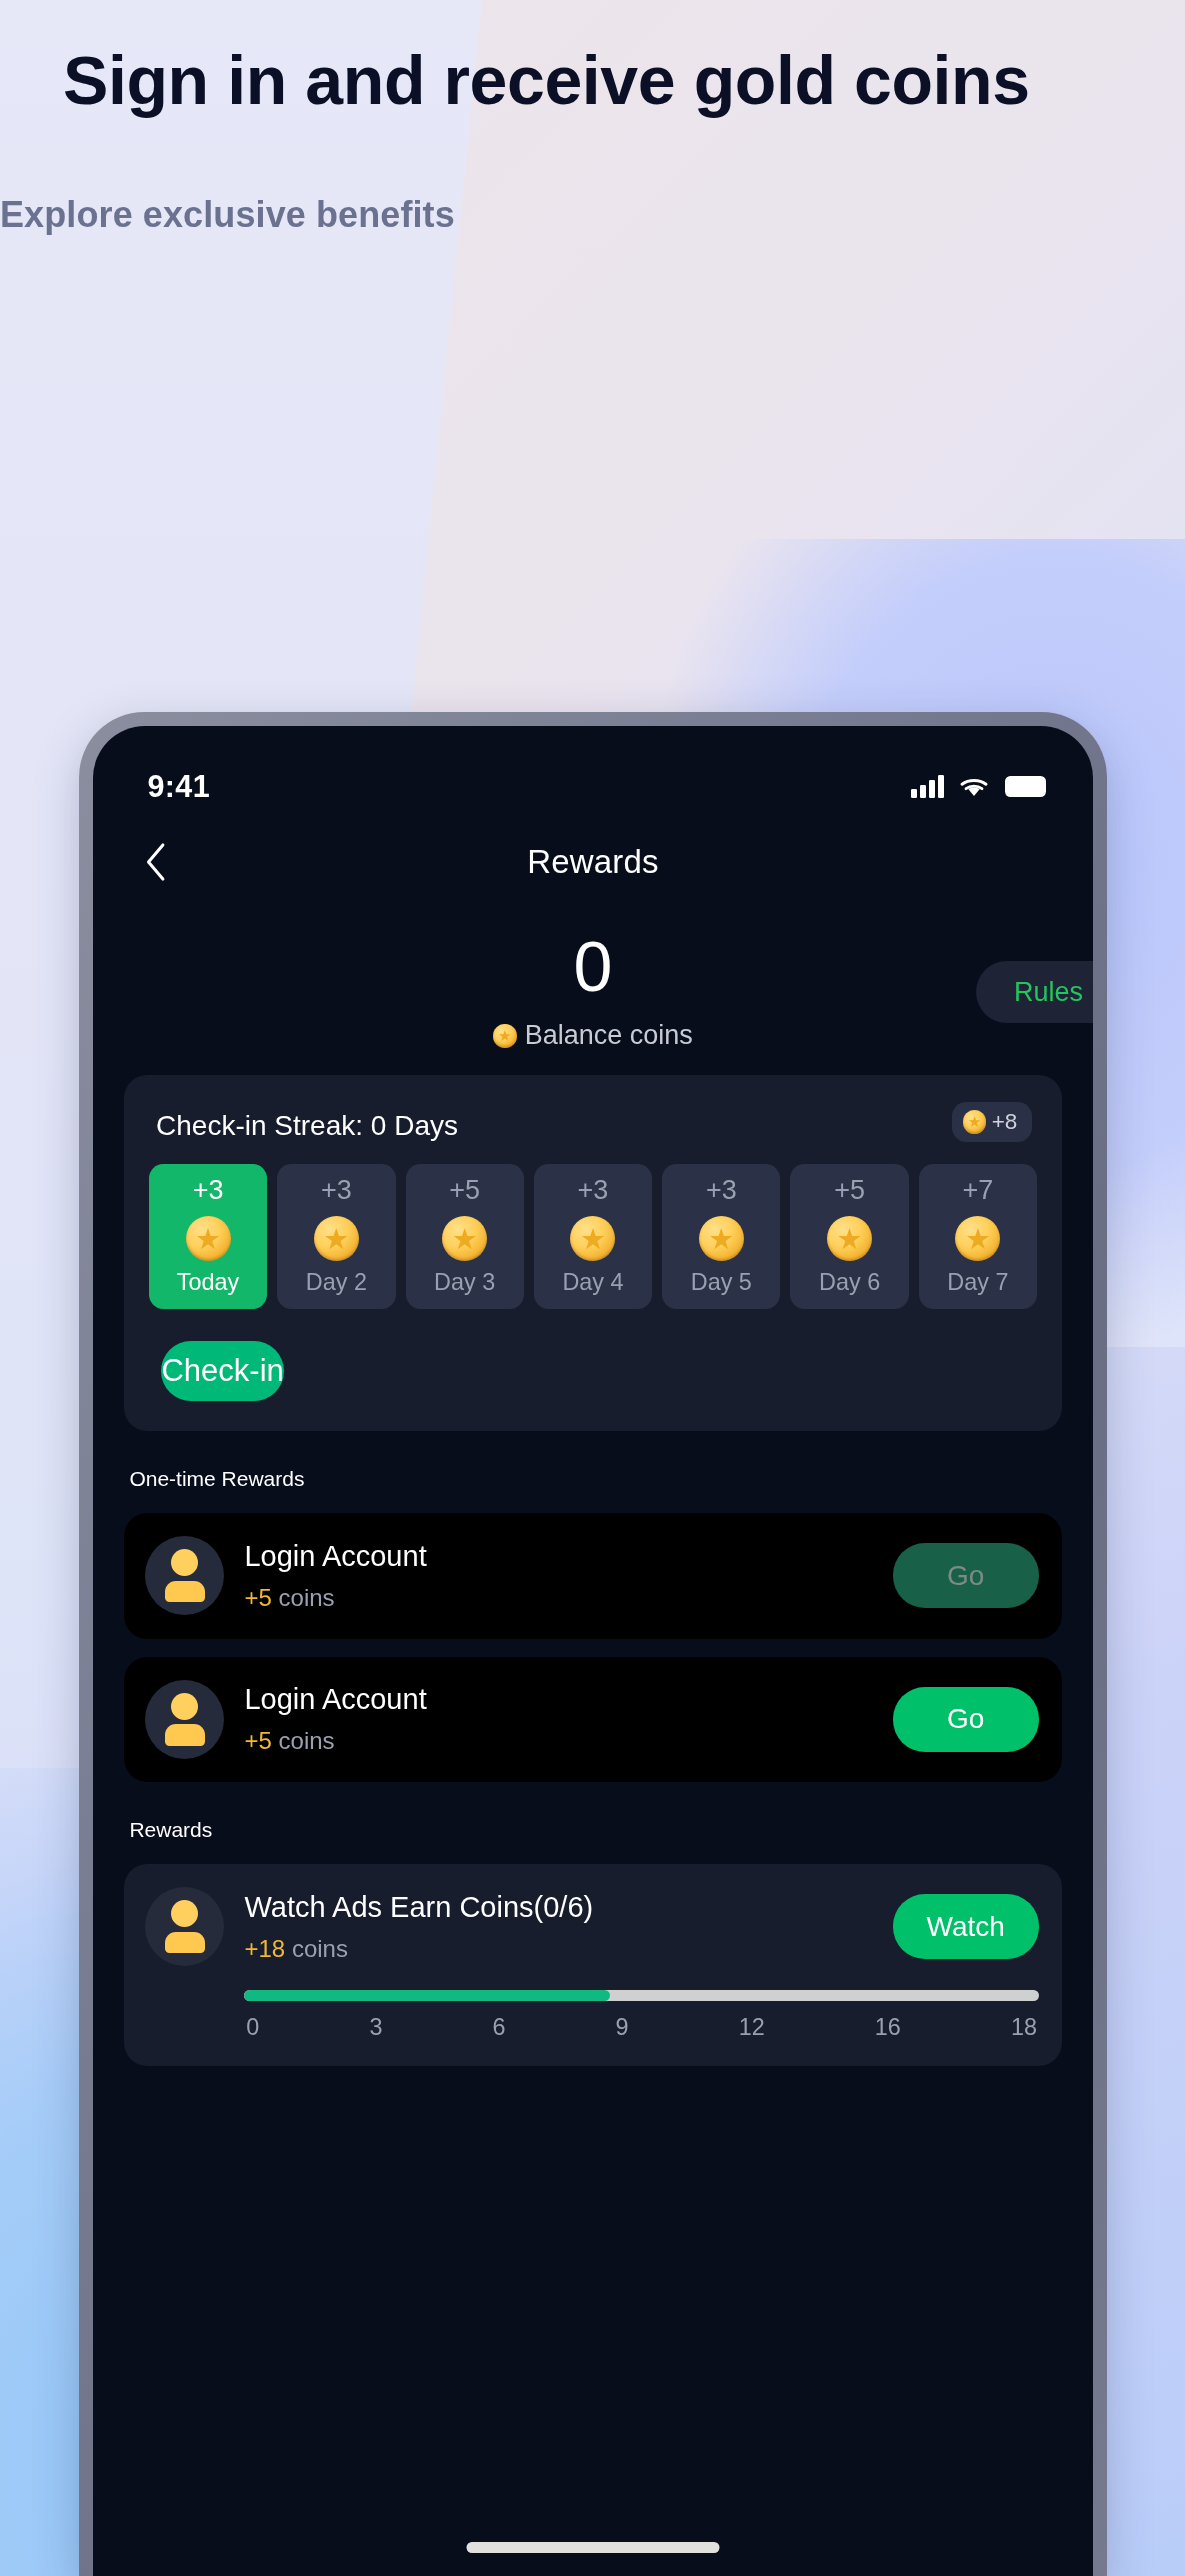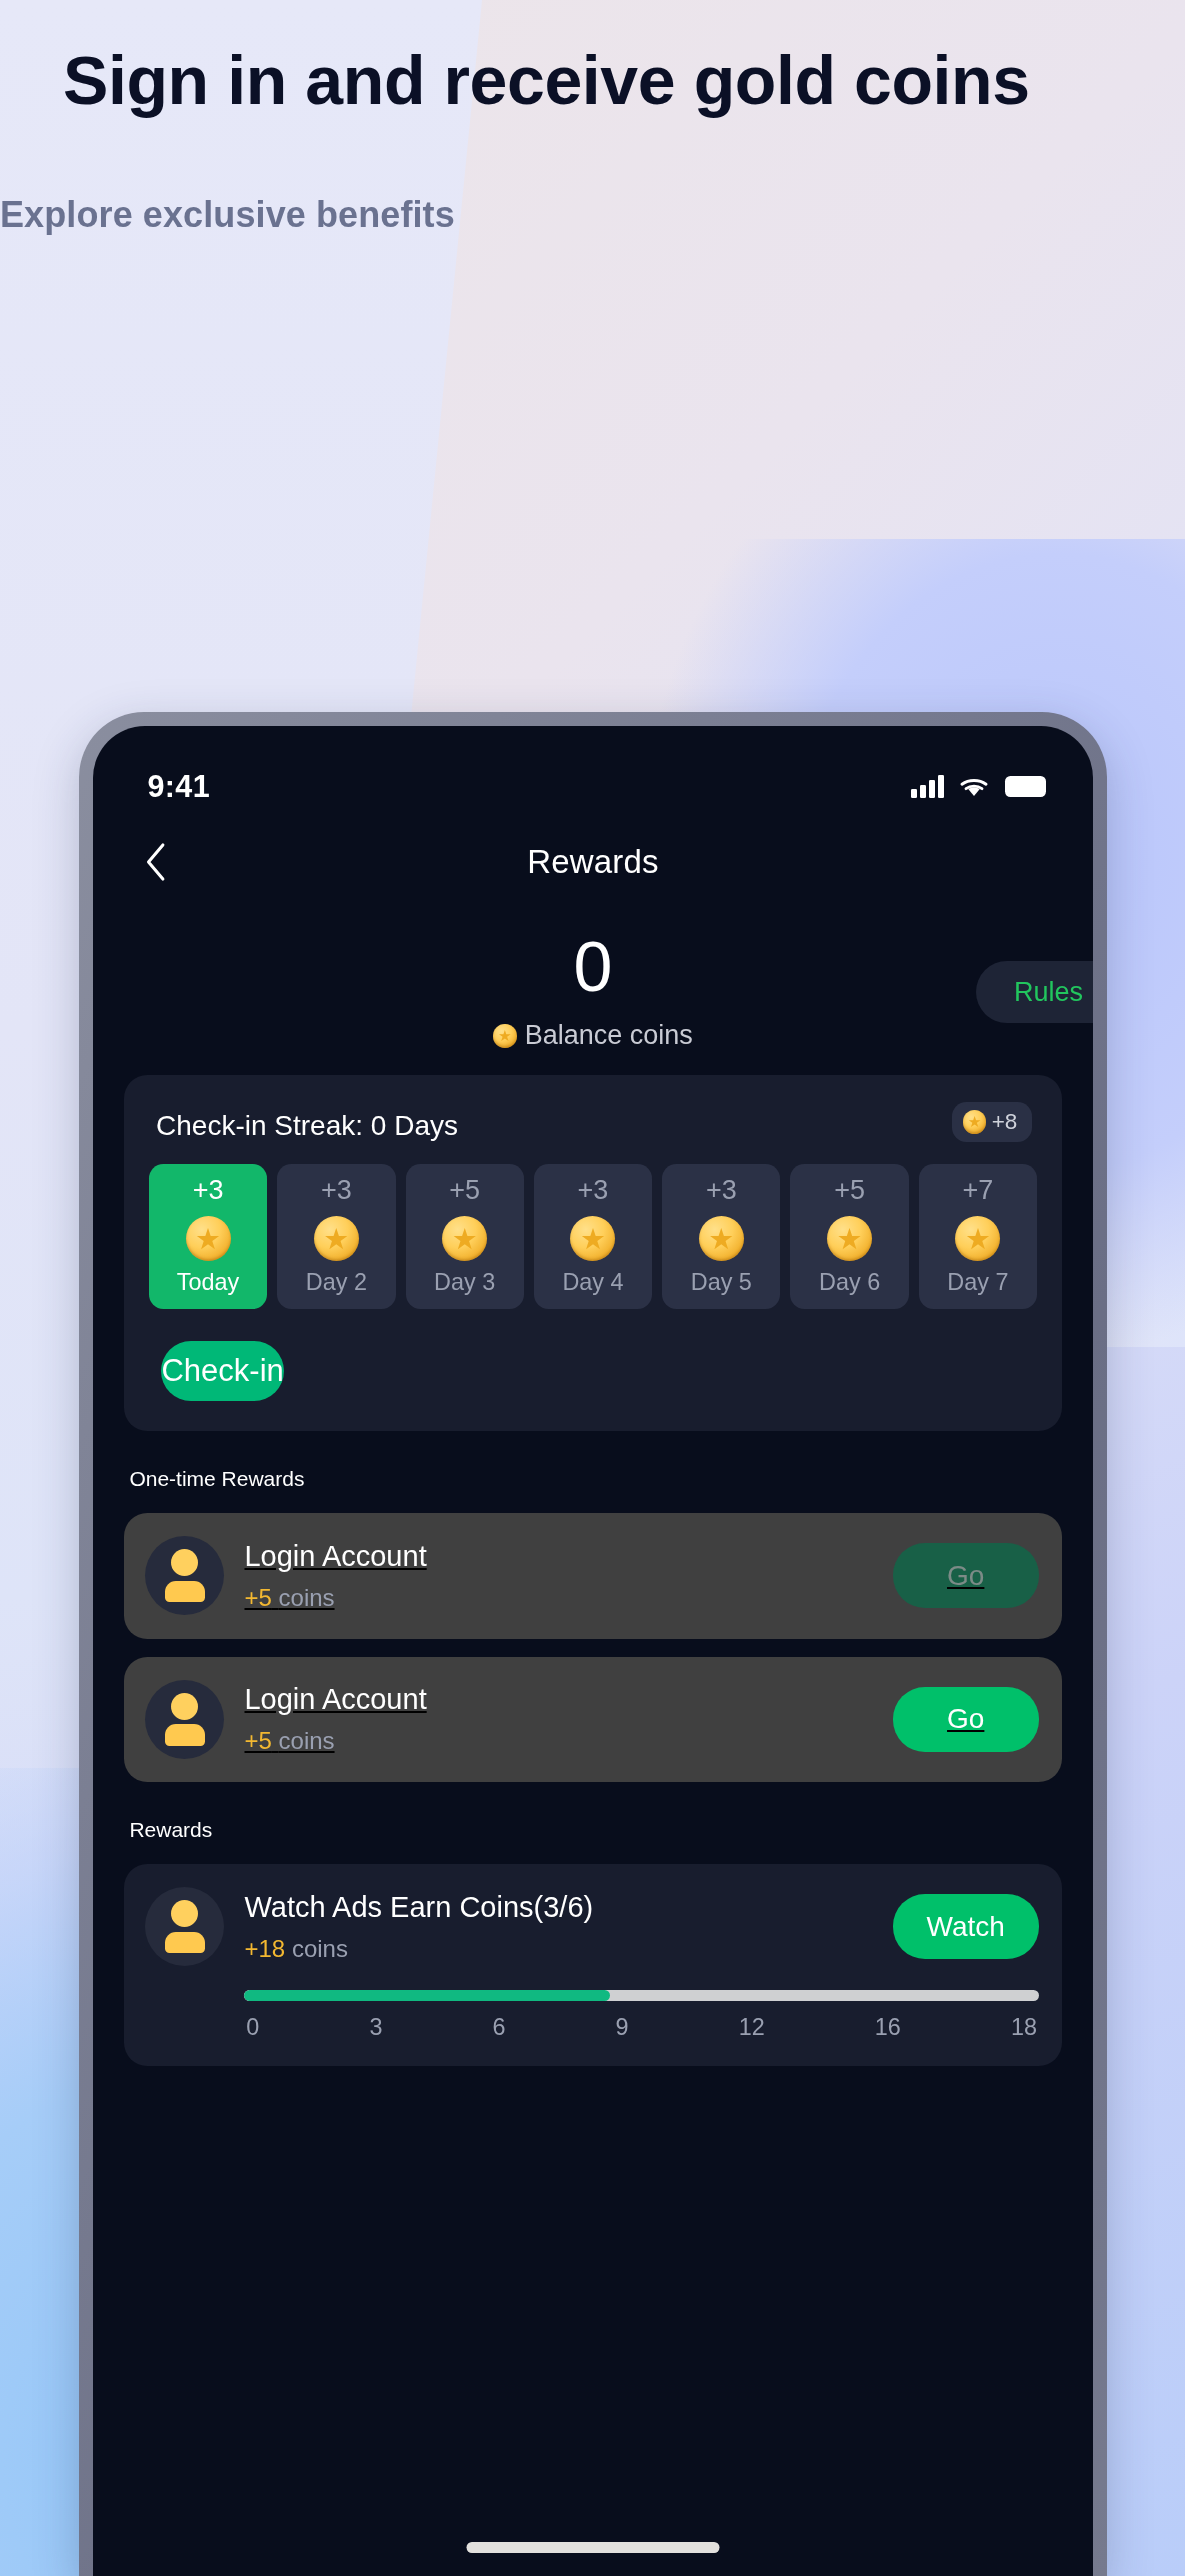--- a/index.html
+++ b/index.html
@@ -147,22 +147,22 @@
     background:#00b877; color:#ffffff; font-size:31px;
     display:flex; align-items:center; justify-content:center; cursor:pointer;
     border:none; font-family:inherit;
   }
 
   
   .section-title{
     margin:36px 0 21.6px 36px; font-size:21px; color:#ffffff; font-weight:500;
   }
   .reward-row{
-    margin:0 30.5px 18px 30.5px; background:#404040; border-radius:23.4px;
-    display:flex; align-items:center; padding:23.4px 23.4px 23.4px 21.6px; gap:20px;text-decoration:underline;
+    margin:0 30.5px 18px 30.5px; background:#000000; border-radius:23.4px;
+    display:flex; align-items:center; padding:23.4px 23.4px 23.4px 21.6px; gap:20px;
   }
   .avatar{
     width:79px; height:79px; border-radius:50%; background:#262b3c;
     display:flex; align-items:center; justify-content:center; flex:none;
   }
   .avatar .head{ width:27px; height:27px; border-radius:50%; background:#ffd05e; }
   .avatar .body{ width:40px; height:21.6px; border-radius:10.8px 10.8px 4.5px 4.5px; background:#ffc94f; margin-top:4.5px; }
   .avatar .stack{ display:flex; flex-direction:column; align-items:center; }
   .reward-text{ flex:1; min-width:0; }
   .reward-name{ font-size:29px; color:#ffffff; white-space:nowrap; }
@@ -364,21 +364,21 @@
     <div class="section-title">Rewards</div>
     <div class="ad-card">
       <div class="ad-top">
         <div class="avatar">
           <div class="stack">
               <div class="head"></div>
               <div class="body"></div>
             </div>
         </div>
         <div class="reward-text">
-          <div class="reward-name">Watch Ads Earn Coins(3/6)</div>
+          <div class="reward-name">Watch Ads Earn Coins(0/6)</div>
           <div class="reward-sub">
             <b>+18</b>
             <span>coins</span>
           </div>
         </div>
         <button class="go-btn active">Watch</button>
       </div>
       <div class="progress">
         <div class="track">
           <div class="fill" id="ad-fill" style="width: 46%;"></div>

